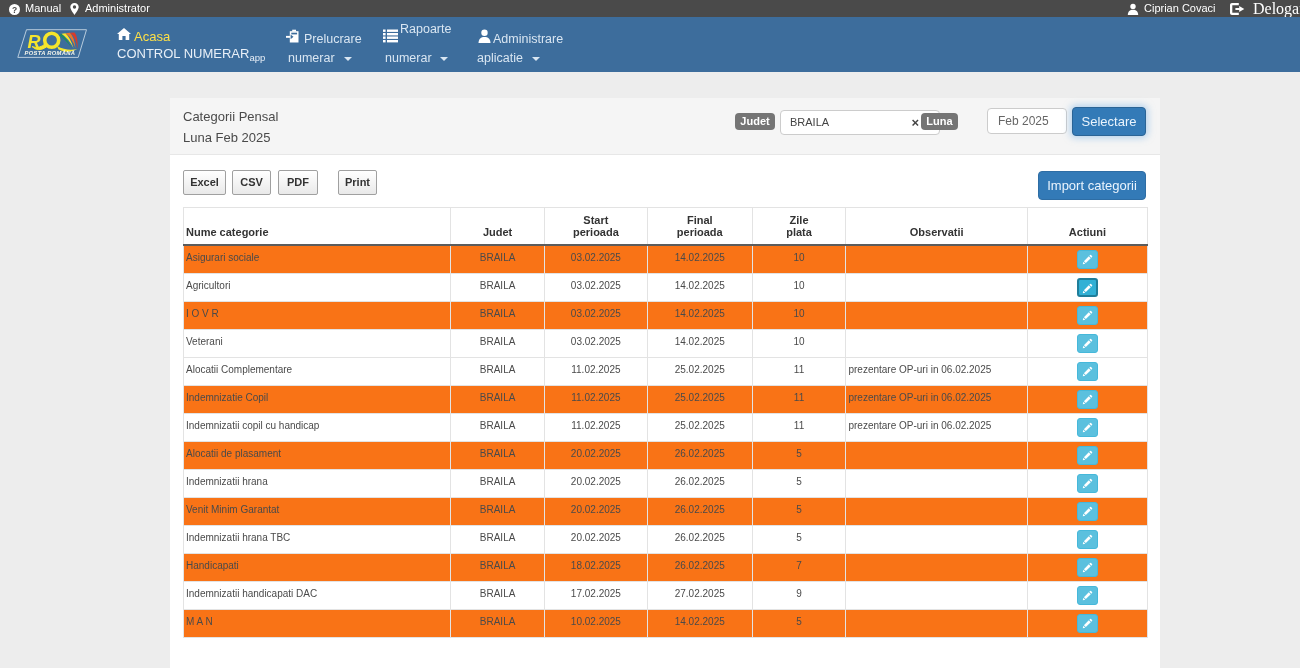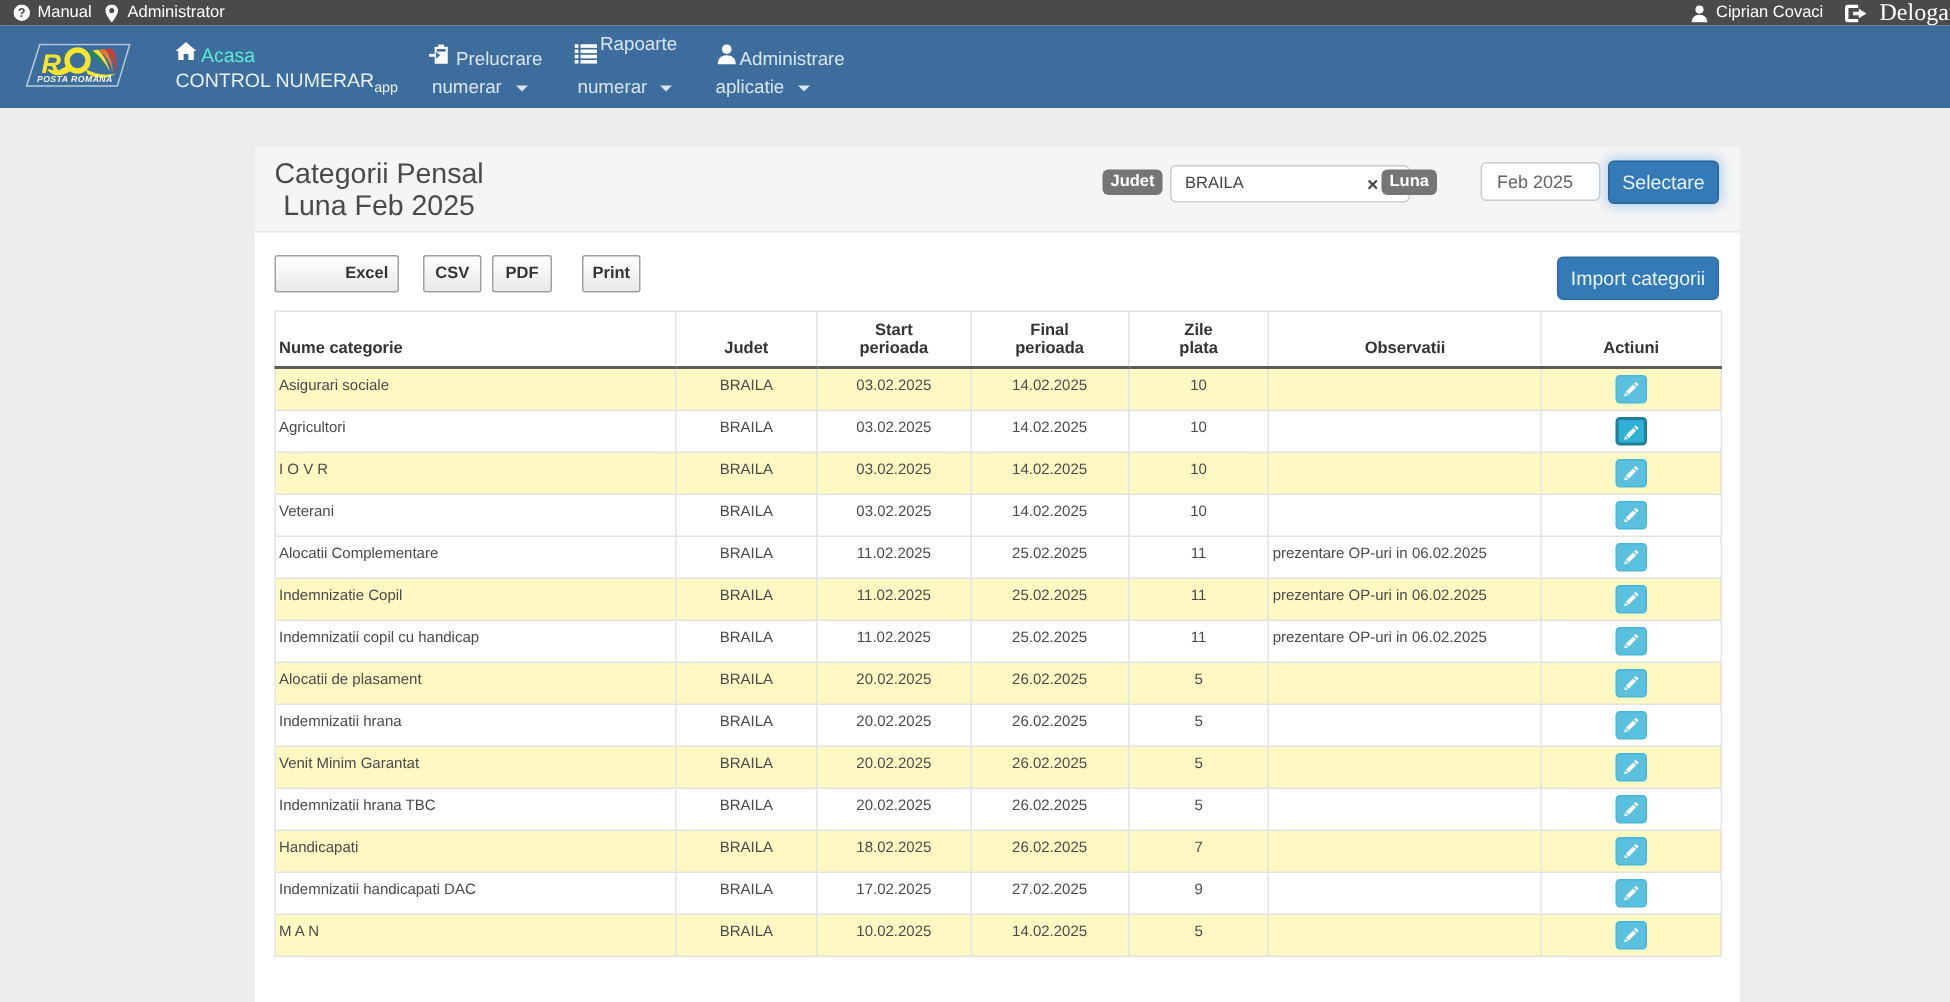--- a/index.html
+++ b/index.html
@@ -11,36 +11,36 @@
 .topbar .item { position:absolute; top:0; line-height:17px; white-space:nowrap; }
 
 
 .navbar { position:absolute; left:0; top:17px; width:1300px; height:55px; background:#3d6d9c; }
 .nav-el { position:absolute; color:#d9e6f2; white-space:nowrap; }
 .caret { display:inline-block; width:0; height:0; border-left:4px solid transparent; border-right:4px solid transparent; border-top:4px solid #d9e6f2; vertical-align:middle; }
 
 
 .panel { position:absolute; left:170px; top:98px; width:990px; height:620px; background:#fff; }
 .panel-heading { position:absolute; left:0; top:0; width:990px; height:56px; background:#f5f5f5; border-bottom:1px solid #e7e7e7; }
-.ph-title { position:absolute; left:13px; top:8px; font-size:19px; line-height:21px; color:#4a4a4a;text-align:center; }
+.ph-title { position:absolute; left:13px; top:8px; font-size:13px; line-height:21px; color:#4a4a4a; }
 .badge { position:absolute; height:17px; background:#757575; border-radius:4px; color:#fff; font-size:11px; font-weight:bold; text-align:center; line-height:17px; }
 .s2 { position:absolute; left:610px; top:12px; width:158px; height:23px; background:#fff; border:1px solid #ccc; border-radius:4px; font-size:11px; color:#444; line-height:23px; }
 .inp { position:absolute; left:817px; top:10px; width:78px; height:24px; background:#fff; border:1px solid #ccc; border-radius:4px; font-size:12px; color:#666; line-height:24px; padding-left:0; text-indent:10px; }
 .btn-blue { position:absolute; background:#337ab7; border:1px solid #2e6da4; border-radius:4px; color:#eaf4fd; font-size:13px; text-align:center; }
 
 
 .dtb { display:inline-block; height:23px; line-height:23px; text-align:center; border:1px solid #a0a0a0; border-radius:2px; background:linear-gradient(to bottom,#ffffff 0%,#e9e9e9 100%); font-size:11px; font-weight:bold; color:#333; vertical-align:top; }
 
 
 table { border-collapse:collapse; table-layout:fixed; width:964px; }
 th { font-size:11px; font-weight:bold; color:#333; vertical-align:bottom; padding:4px 2px 6px 2px; height:26px; border:1px solid #e3e3e3; border-bottom:2px solid #5c5c5c; text-align:center; }
 th.l { text-align:left; }
 td { font-size:10px; color:#4a4a4a; height:22px; padding:0 2px 5px 2px; border:1px solid #e3e3e3; text-align:center; vertical-align:middle; }
 td.l { text-align:left; }
-tr.odd td { background:#fef9c3; }
+tr.odd td { background:#f97316; }
 .ebtn { display:inline-block; margin:4px 0 -1px; width:19px; height:17px; background:#5bc0de; border:1px solid #46b8da; border-radius:3px; text-align:center; vertical-align:middle; }
 .ebtn.focus { background:#31b0d5; border:2px solid #1f7e9a; width:17px; height:15px; }
 .ebtn svg { margin-top:3px; }
 </style>
 </head>
 <body>
 
 <div class="topbar">
   <div class="item" style="left:9px; top:3px;">
     <svg width="11" height="11" viewBox="0 0 11 11">
@@ -82,21 +82,21 @@
     <path d="M46.5 4.7 Q53.5 9.5 58.5 19 Q55.5 9 50.5 4.2 Z" fill="#f5e52c"></path>
     <path d="M50.5 4.2 Q57.5 9 60.5 19.5 Q59.5 8.5 55 3.8 Z" fill="#e8782a"></path>
     <path d="M55 3.8 Q61.5 8.5 62.3 20 Q63.5 8 59.5 3.4 Z" fill="#d83b2b"></path>
     <path d="M42 17 Q52 22.5 62.3 20 Q53 25.5 43.5 20.5 Z" fill="#f5e52c"></path>
     <text x="9.6" y="25.8" font-size="5.8" font-weight="bold" font-style="italic" fill="#f6f6ec" font-family="Liberation Sans" letter-spacing="0.3">POSTA ROMÂNĂ</text>
   </svg>
 
   <svg class="nav-el" style="left:117px; top:11px;" width="14" height="12" viewBox="0 0 14 12">
       <path d="M7 0 L0 6 L1.8 6 L1.8 12 L5.4 12 L5.4 8 L8.6 8 L8.6 12 L12.2 12 L12.2 6 L14 6 Z" fill="#fff"></path>
     </svg>
-  <div class="nav-el" style="left:134px; top:12px; font-size:13px; color:#5eead4;">Acasa</div>
+  <div class="nav-el" style="left:134px; top:12px; font-size:13px; color:#fde047;">Acasa</div>
   <div class="nav-el" style="left:117px; top:29px; font-size:13px; color:#e8eff7;">CONTROL NUMERAR<span style="font-size:9.5px; vertical-align:-3px;">app</span></div>
 
   <svg class="nav-el" style="left:286px; top:12px;" width="14" height="14" viewBox="0 0 14 14">
     <rect x="6.2" y="0.7" width="3.8" height="1.8" fill="#fff"></rect>
     <rect x="3.8" y="2.2" width="8.7" height="11.3" fill="#fff"></rect>
     <rect x="5.3" y="3.7" width="5.8" height="1.7" fill="#3d6d9c"></rect>
     <rect x="0" y="6.9" width="4" height="1.9" fill="#fff"></rect>
     <path d="M4.6 5.5 L7.5 7.85 L4.6 10.2 Z" fill="#3d6d9c"></path>
   </svg>
   <div class="nav-el" style="left:304px; top:15px; font-size:12.5px;">Prelucrare</div>
@@ -135,21 +135,21 @@
     <div class="s2"><span style="margin-left:9px;">BRAILA</span>
       <span style="position:absolute; right:20px; top:0; font-size:13px; font-weight:bold; color:#444;">×</span>
       <span class="caret" style="position:absolute; right:8px; top:9px; border-left-width:4.5px; border-right-width:4.5px; border-top-width:5px; border-top-color:#888;"></span>
     </div>
     <div class="badge" style="left:751px; top:15px; width:37px;">Luna</div>
     <div class="inp">Feb 2025</div>
     <div class="btn-blue" style="left:902px; top:9px; width:72px; height:27px; line-height:27px; border-color:#2a6496; box-shadow:0 0 7px 2px rgba(125,180,230,0.55);">Selectare</div>
   </div>
 
   <div style="position:absolute; left:13px; top:72px;">
-    <span class="dtb" style="width:41px; margin-right:16px;padding-left:40px;">Excel</span><span class="dtb" style="width:37px; margin-right:7px;">CSV</span><span class="dtb" style="width:38px; margin-right:20px;">PDF</span><span class="dtb" style="width:37px;">Print</span>
+    <span class="dtb" style="width:41px; margin-right:6px;">Excel</span><span class="dtb" style="width:37px; margin-right:7px;">CSV</span><span class="dtb" style="width:38px; margin-right:20px;">PDF</span><span class="dtb" style="width:37px;">Print</span>
   </div>
   <div class="btn-blue" style="left:868px; top:73px; width:106px; height:27px; line-height:27px;">Import categorii</div>
 
   <table style="position:absolute; left:13px; top:109px;">
     <colgroup>
       <col style="width:265px">
         <col style="width:93px">
         <col style="width:102px">
         <col style="width:104px">
         <col style="width:93px">

